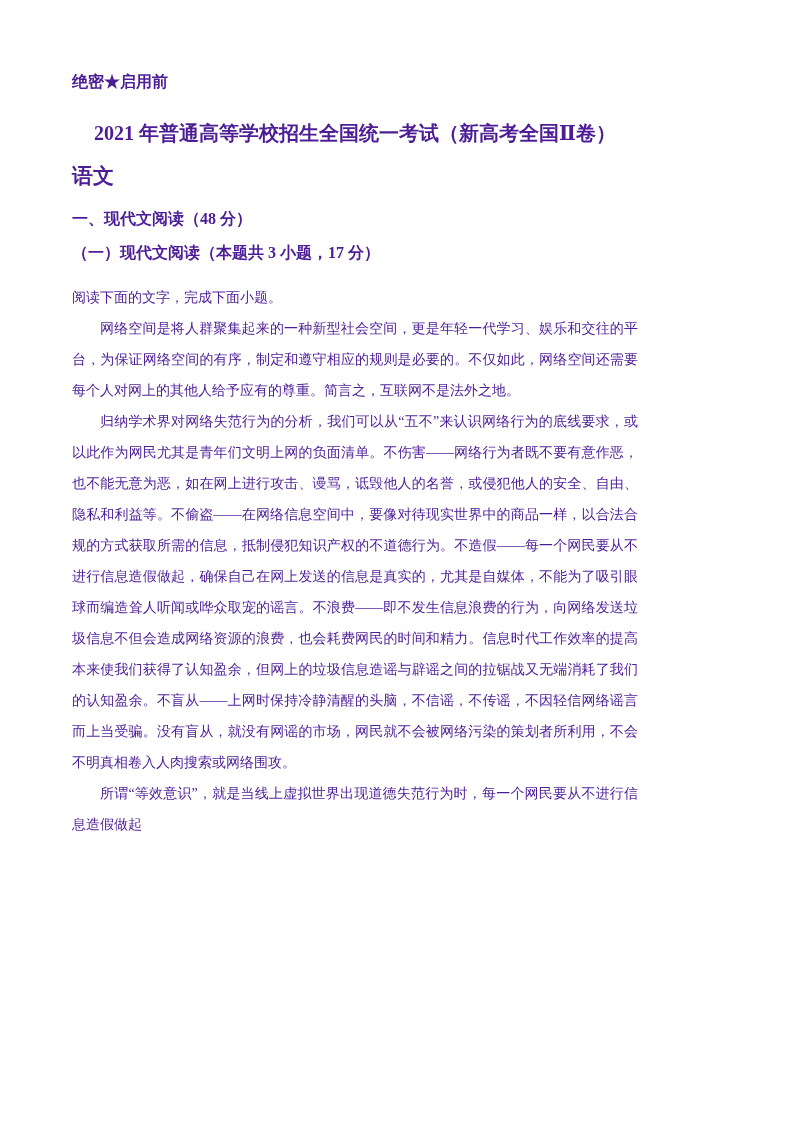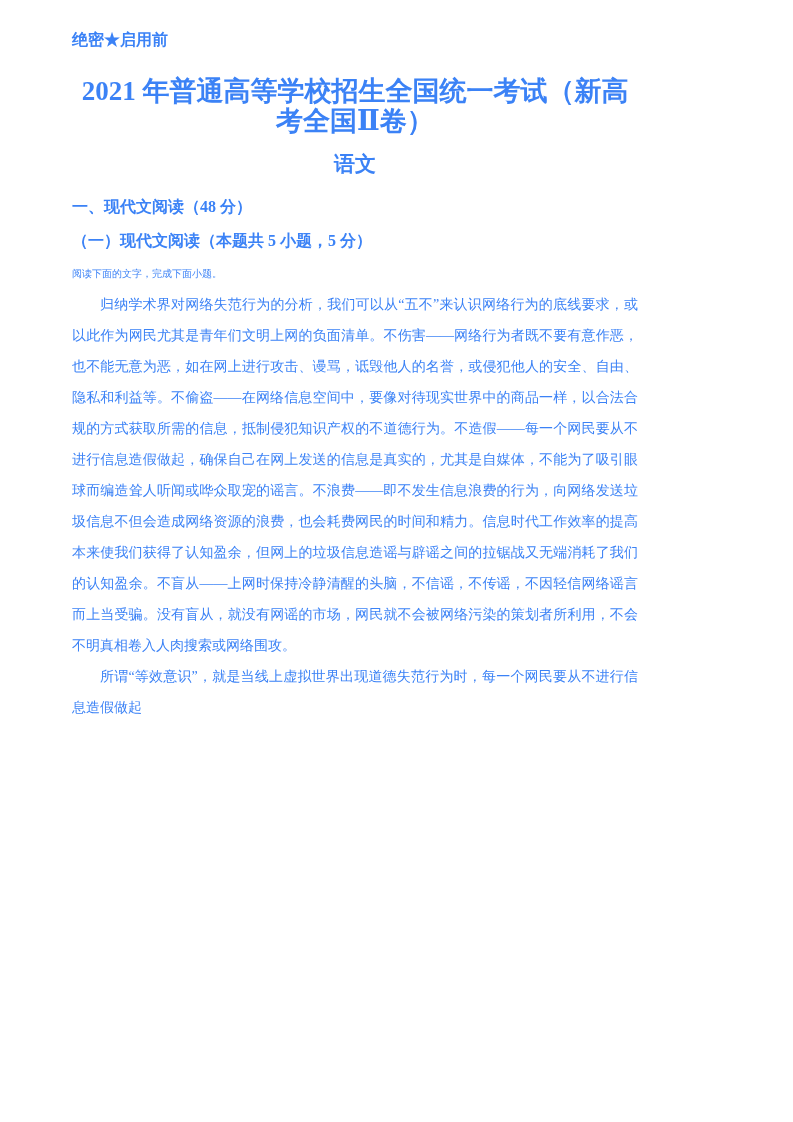--- a/index.html
+++ b/index.html
@@ -5,62 +5,61 @@
   html, body {
     margin: 0;
     padding: 0;
     background: #ffffff;
   }
   .page {
     width: 710px;
     height: 1122px;
     box-sizing: border-box;
     background: #ffffff;
-    color: #3b82f6;
+    color: #4c1d95;
     font-family: "Liberation Serif", "DejaVu Serif", serif;
-    padding: 22px 72px 40px 72px;
+    padding: 64px 72px 40px 72px;
     overflow: hidden;
     position: relative;
   }
   .classified {
     font-size: 16px;
     font-weight: bold;
     line-height: 20px;
     margin-top: 8px;
   }
   .doc-title {
-    font-size: 27px;
+    font-size: 20px;
     font-weight: bold;
     text-align: center;
     line-height: 30px;
     margin: 26px 0 0 0;
   }
   .doc-subject {
     font-size: 21px;
     font-weight: bold;
-    text-align: center;
     line-height: 30px;
     margin: 13px 0 0 0;
   }
   .section-heading {
     font-size: 16px;
     font-weight: bold;
     line-height: 22px;
     margin-top: 17px;
   }
   .subsection-heading {
     font-size: 16px;
     font-weight: bold;
     line-height: 22px;
     margin-top: 12px;
   }
   .instruction {
-    font-size: 10px;
+    font-size: 14px;
     line-height: 31px;
-    margin-top: 6px;
+    margin-top: 18px;
   }
   .passage p {
     margin: 0;
     font-size: 14px;
     line-height: 31px;
     text-align: justify;
     text-indent: 2em;
   }
 </style>
 </head>
@@ -68,21 +67,22 @@
 
 <div class="page">
   <div class="classified">绝密★启用前</div>
 
   <div class="doc-title">2021 年普通高等学校招生全国统一考试（新高考全国Ⅱ卷）</div>
 
   <div class="doc-subject">语文</div>
 
   <div class="section-heading">一、现代文阅读（48 分）</div>
 
-  <div class="subsection-heading">（一）现代文阅读（本题共 5 小题，5 分）</div>
+  <div class="subsection-heading">（一）现代文阅读（本题共 3 小题，17 分）</div>
 
   <div class="instruction">阅读下面的文字，完成下面小题。</div>
 
   <div class="passage">
+      <p>网络空间是将人群聚集起来的一种新型社会空间，更是年轻一代学习、娱乐和交往的平台，为保证网络空间的有序，制定和遵守相应的规则是必要的。不仅如此，网络空间还需要每个人对网上的其他人给予应有的尊重。简言之，互联网不是法外之地。</p>
       <p>归纳学术界对网络失范行为的分析，我们可以从“五不”来认识网络行为的底线要求，或以此作为网民尤其是青年们文明上网的负面清单。不伤害——网络行为者既不要有意作恶，也不能无意为恶，如在网上进行攻击、谩骂，诋毁他人的名誉，或侵犯他人的安全、自由、隐私和利益等。不偷盗——在网络信息空间中，要像对待现实世界中的商品一样，以合法合规的方式获取所需的信息，抵制侵犯知识产权的不道德行为。不造假——每一个网民要从不进行信息造假做起，确保自己在网上发送的信息是真实的，尤其是自媒体，不能为了吸引眼球而编造耸人听闻或哗众取宠的谣言。不浪费——即不发生信息浪费的行为，向网络发送垃圾信息不但会造成网络资源的浪费，也会耗费网民的时间和精力。信息时代工作效率的提高本来使我们获得了认知盈余，但网上的垃圾信息造谣与辟谣之间的拉锯战又无端消耗了我们的认知盈余。不盲从——上网时保持冷静清醒的头脑，不信谣，不传谣，不因轻信网络谣言而上当受骗。没有盲从，就没有网谣的市场，网民就不会被网络污染的策划者所利用，不会不明真相卷入人肉搜索或网络围攻。</p>
       <p>所谓“等效意识”，就是当线上虚拟世界出现道德失范行为时，每一个网民要从不进行信息造假做起</p>
     </div>
 </div>
 
 </body></html>

